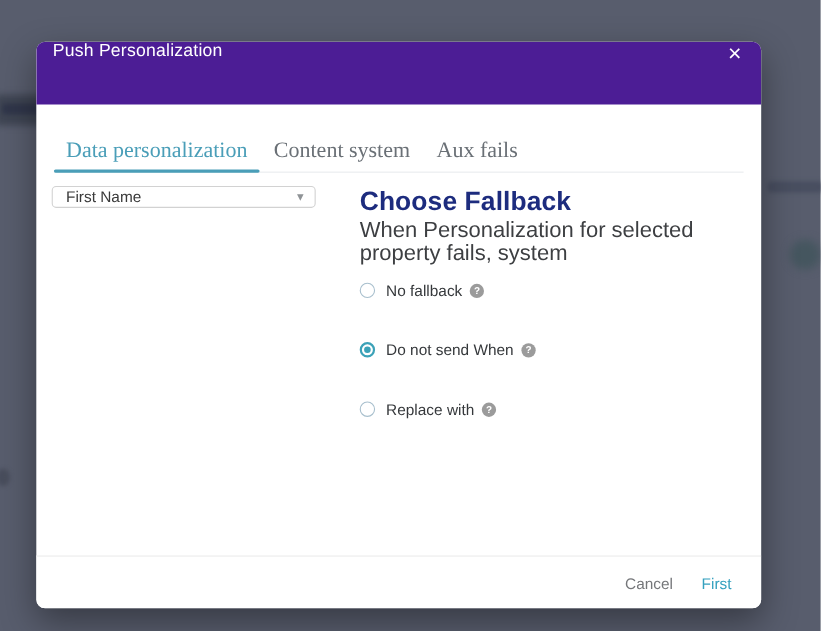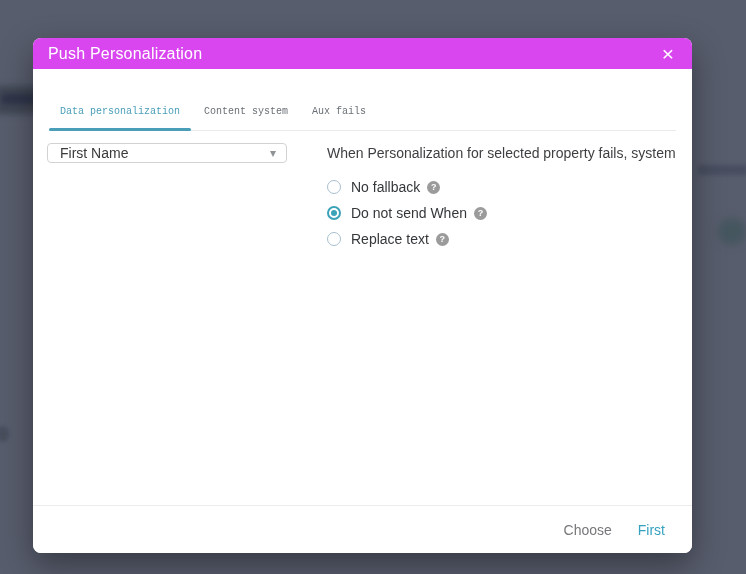--- a/index.html
+++ b/index.html
@@ -21,41 +21,41 @@
 
   
   .modal {
     position:absolute; left:33px; top:38px;
     width:659px; height:515px;
     background:#fff; border-radius:8px;
     box-shadow:0 12px 32px rgba(0,0,0,.38);
     display:flex; flex-direction:column; overflow:hidden;
   }
   .modal-header {
-    flex:none; height:31px; background:#d946ef;
-    display:flex; align-items:center; justify-content:space-between;
+    flex:none; height:57px; background:#4c1d95;
+    display:flex; align-items:flex-start; justify-content:space-between;
     padding:0 12px 0 15px;
   }
   .modal-title { color:#fff; font-size:16px; letter-spacing:.2px; }
   .close-btn {
     background:none; border:none; padding:0 6px; cursor:pointer;
     color:#fff; display:flex; align-items:center;
   }
   .close-x { font-size:21px; line-height:1; color:#fff; font-weight:400; }
 
   .modal-body { flex:1; display:flex; flex-direction:column; min-height:0; }
 
   
   .tabs {
     flex:none; margin:0 16px; padding-top:34px;
     display:flex; border-bottom:1px solid #e9ebee;
   }
   .tab {
     background:none; border:none; cursor:pointer;
-    font-family:Liberation Mono, monospace; font-size:10px; color:#6a7076;
+    font-family:Liberation Serif, serif; font-size:20px; color:#6a7076;
     padding:0 11px 10px; margin-right:2px; position:relative; line-height:17px;
   }
   .tab.active { color:#4a9eb8; }
   .tab.active::after {
     content:""; position:absolute; left:0; right:0; bottom:-1px;
     height:3px; background:#4a9eb8; border-radius:2px;
   }
 
   
   .content { flex:1; display:flex; padding:12px 16px 0 14px; min-height:0; }
@@ -66,23 +66,23 @@
     padding:0 10px 0 12px; cursor:pointer; background:#fff;
   }
   .select-value { font-size:14px; color:#3a3a3a; }
   .caret { font-size:12px; color:#8f9396; line-height:1; }
 
   .right-col { flex:1; }
   .fallback-heading {
     margin:0; font-size:24px; line-height:30px;
     color:#1d2c7e; font-weight:600; letter-spacing:.1px;
   }
-  .desc { font-size:14px; line-height:21px; color:#3d3f42; }
+  .desc { font-size:20px; line-height:21px; color:#3d3f42; }
 
-  .options { margin-top:14px; display:flex; flex-direction:column; gap:8px; }
+  .options { margin-top:14px; display:flex; flex-direction:column; gap:36px; }
   .option { display:flex; align-items:center; height:18px; cursor:pointer; }
   .radio {
     width:14px; height:14px; border-radius:50%;
     border:1px solid #a8bfcd; flex:none; position:relative; background:#fff;
   }
   .option.selected .radio { border:2px solid #3ba2b8; }
   .option.selected .radio::after {
     content:""; position:absolute; left:2px; top:2px;
     width:6px; height:6px; border-radius:50%; background:#3ba2b8;
   }
@@ -135,49 +135,50 @@
       <div class="content">
 
         <div class="left-col">
           <div class="select">
             <span class="select-value">First Name</span>
             <span class="caret">▾</span>
           </div>
         </div>
 
         <div class="right-col">
+          <h2 class="fallback-heading">Choose Fallback</h2>
           <div class="desc">
             <div>When Personalization for selected property fails, system</div>
           </div>
 
           <div class="options">
 
             <div class="option">
               <span class="radio"></span>
               <span class="option-label">No fallback</span>
               <span class="help">?</span>
             </div>
 
             <div class="option selected">
               <span class="radio"></span>
               <span class="option-label">Do not send When</span>
               <span class="help">?</span>
             </div>
 
             <div class="option">
               <span class="radio"></span>
-              <span class="option-label">Replace text</span>
+              <span class="option-label">Replace with</span>
               <span class="help">?</span>
             </div>
 
           </div>
         </div>
 
       </div>
     </div>
 
     <div class="footer">
-      <button class="btn btn-cancel">Choose</button>
+      <button class="btn btn-cancel">Cancel</button>
       <button class="btn btn-done">First</button>
     </div>
 
   </div>
 </div>
 
 </body></html>

